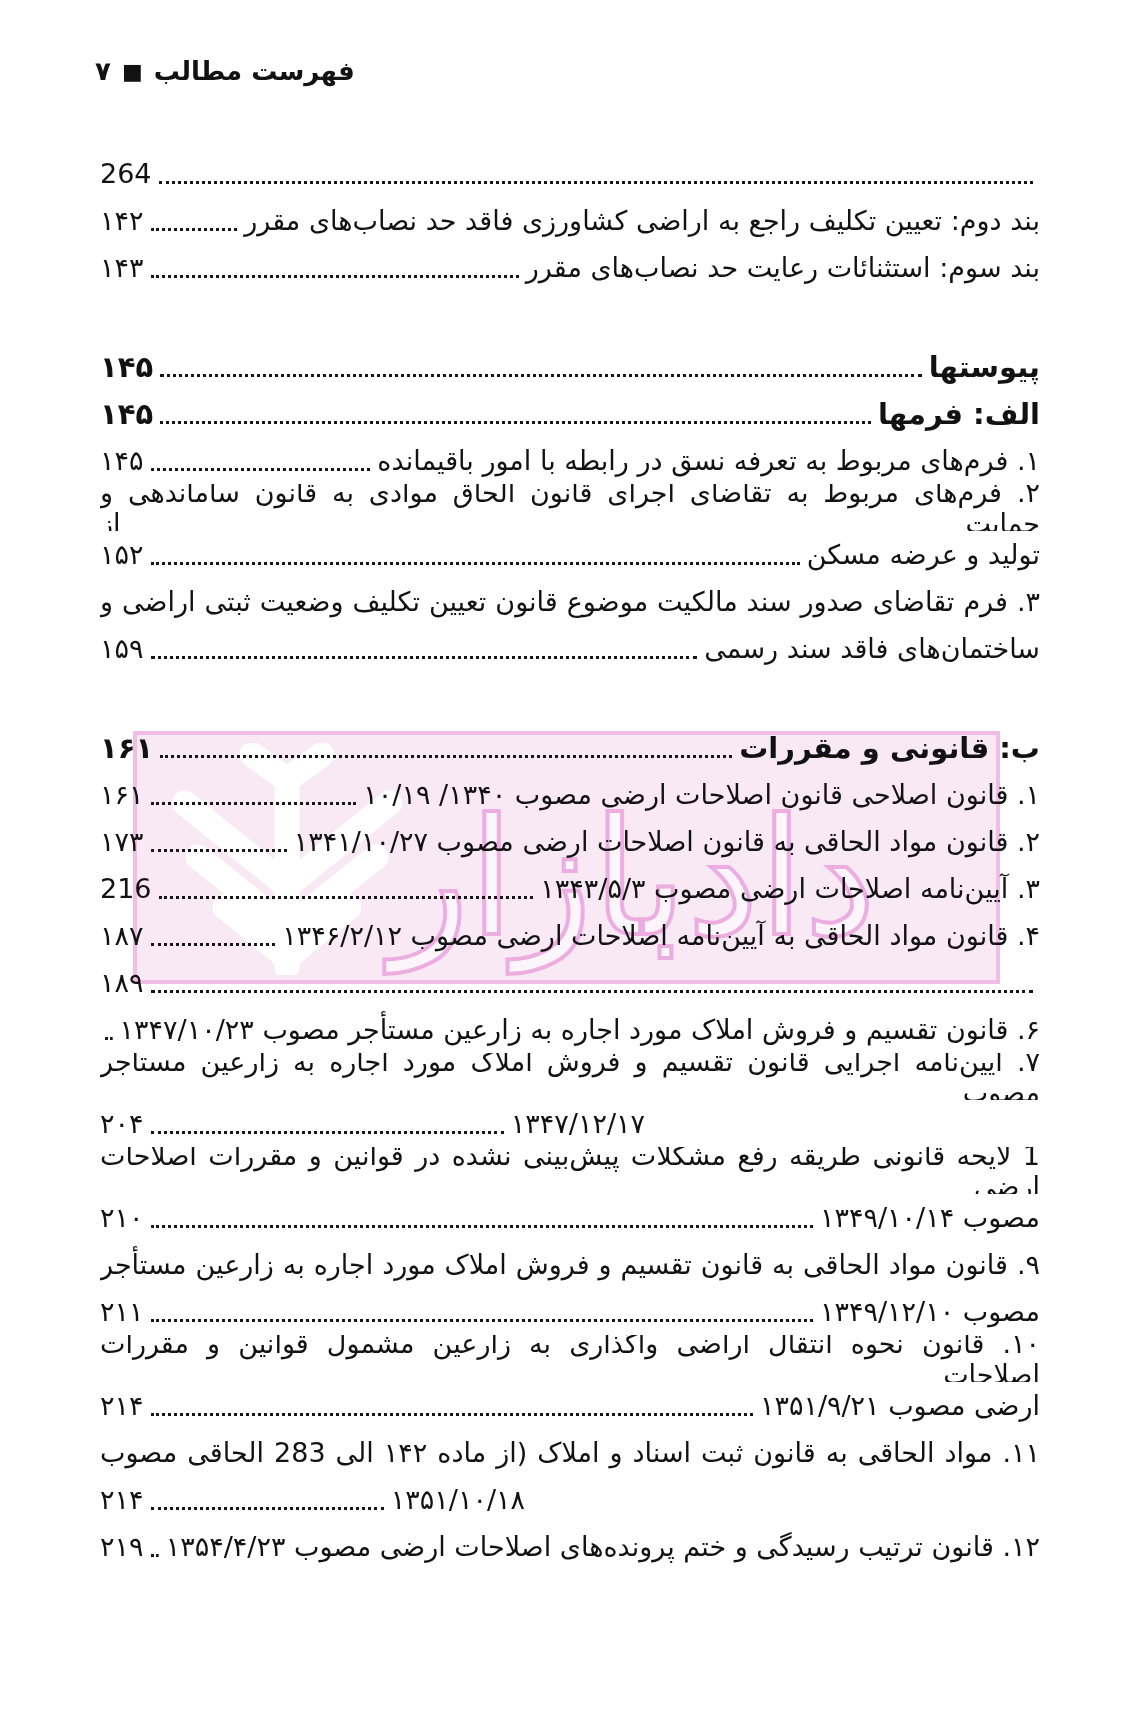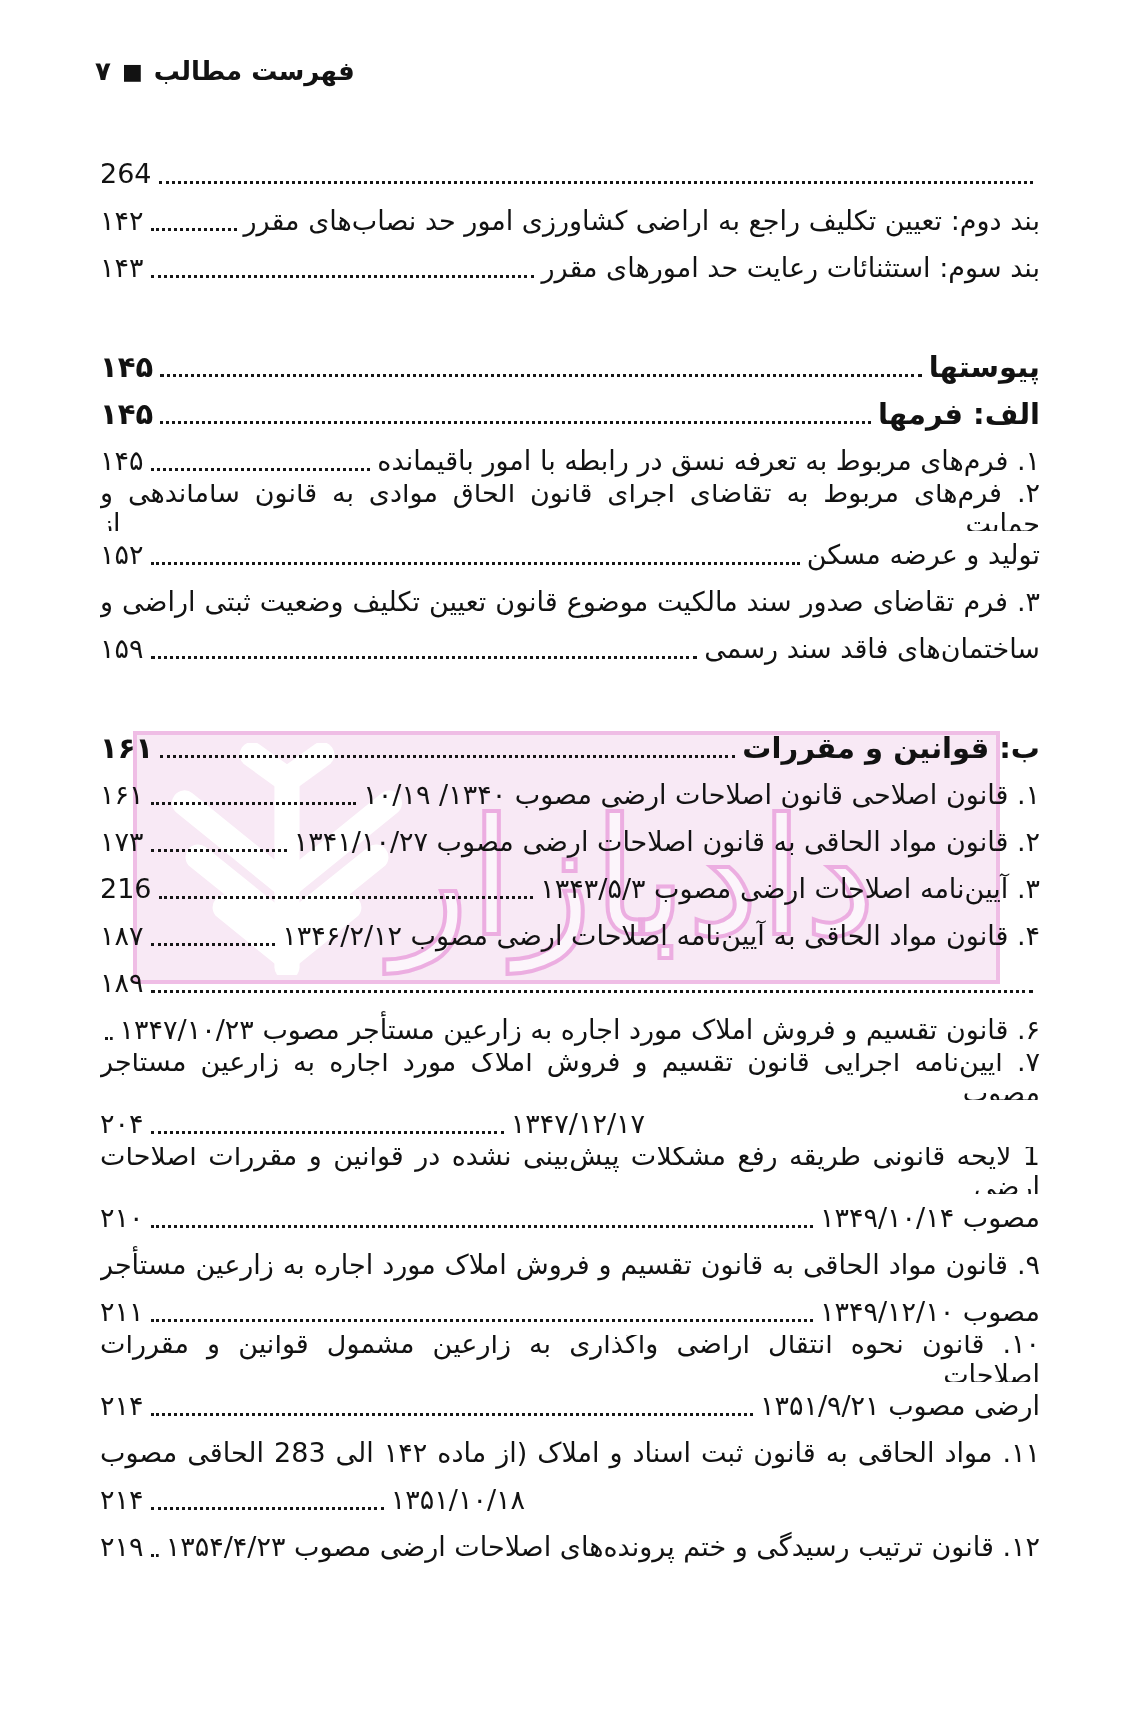--- a/index.html
+++ b/index.html
@@ -111,26 +111,26 @@
   <span>۷</span>
 </div>
 
 <div class="toc">
   <div>
       <div class="row">
         <span class="dots"></span>
         <span class="p">264</span>
       </div>
       <div class="row">
-        <span class="t">بند دوم: تعیین تکلیف راجع به اراضی کشاورزی امور حد نصاب‌های مقرر</span>
+        <span class="t">بند دوم: تعیین تکلیف راجع به اراضی کشاورزی فاقد حد نصاب‌های مقرر</span>
         <span class="dots"></span>
         <span class="p">۱۴۲</span>
       </div>
       <div class="row">
-        <span class="t">بند سوم: استثنائات رعایت حد امور‌های مقرر</span>
+        <span class="t">بند سوم: استثنائات رعایت حد نصاب‌های مقرر</span>
         <span class="dots"></span>
         <span class="p">۱۴۳</span>
       </div>
       <div class="spacer"></div>
       <div class="row bold">
         <span class="t">پیوستها</span>
         <span class="dots"></span>
         <span class="p">۱۴۵</span>
       </div>
       <div class="row bold">
@@ -154,21 +154,21 @@
       <div class="row nopage">
         <span class="t">۳. فرم تقاضای صدور سند مالکیت موضوع قانون تعیین تکلیف وضعیت ثبتی اراضی و</span>
       </div>
       <div class="row">
         <span class="t">ساختمان‌های فاقد سند رسمی</span>
         <span class="dots"></span>
         <span class="p">۱۵۹</span>
       </div>
       <div class="spacer"></div>
       <div class="row bold">
-        <span class="t">ب: قوانین و مقررات</span>
+        <span class="t">ب: قانونی و مقررات</span>
         <span class="dots"></span>
         <span class="p">۱۶۱</span>
       </div>
       <div class="row">
         <span class="t">۱. قانون اصلاحی قانون اصلاحات ارضی مصوب ۱۳۴۰/ ۱۰/۱۹</span>
         <span class="dots"></span>
         <span class="p">۱۶۱</span>
       </div>
       <div class="row">
         <span class="t">۲. قانون مواد الحاقی به قانون اصلاحات ارضی مصوب ۱۳۴۱/۱۰/۲۷</span>

